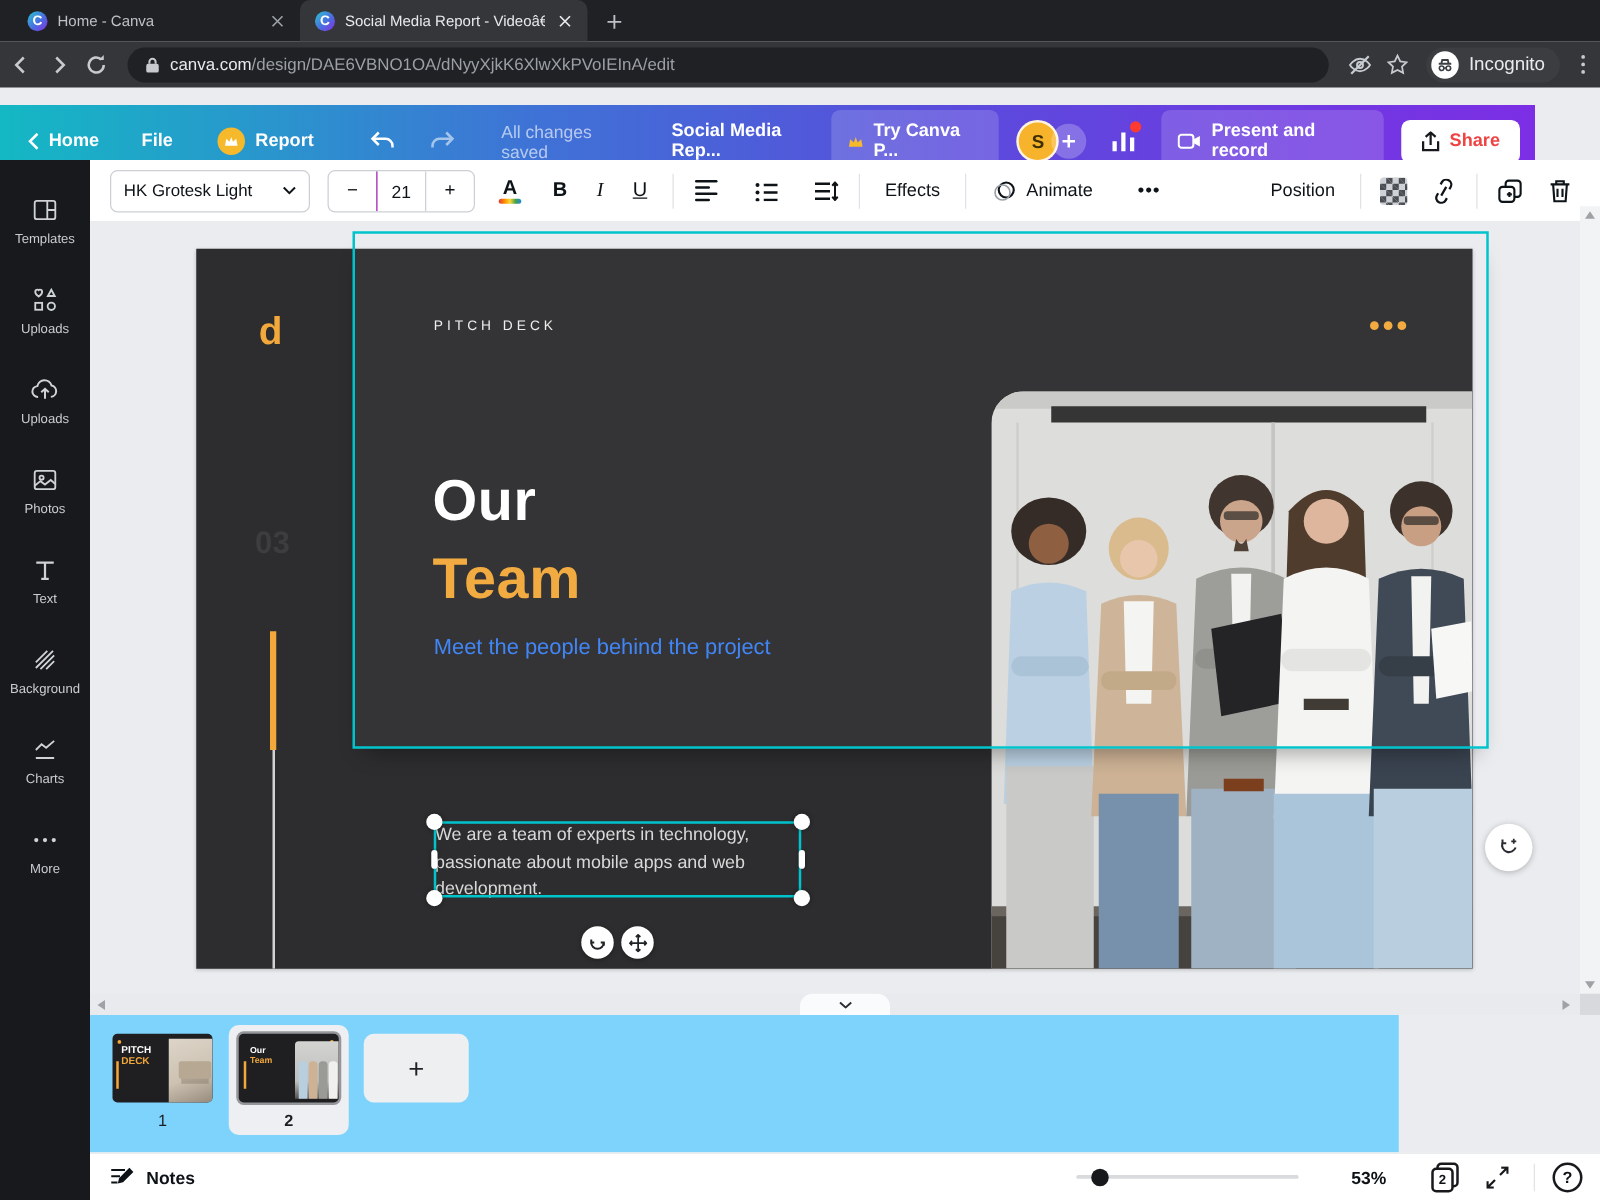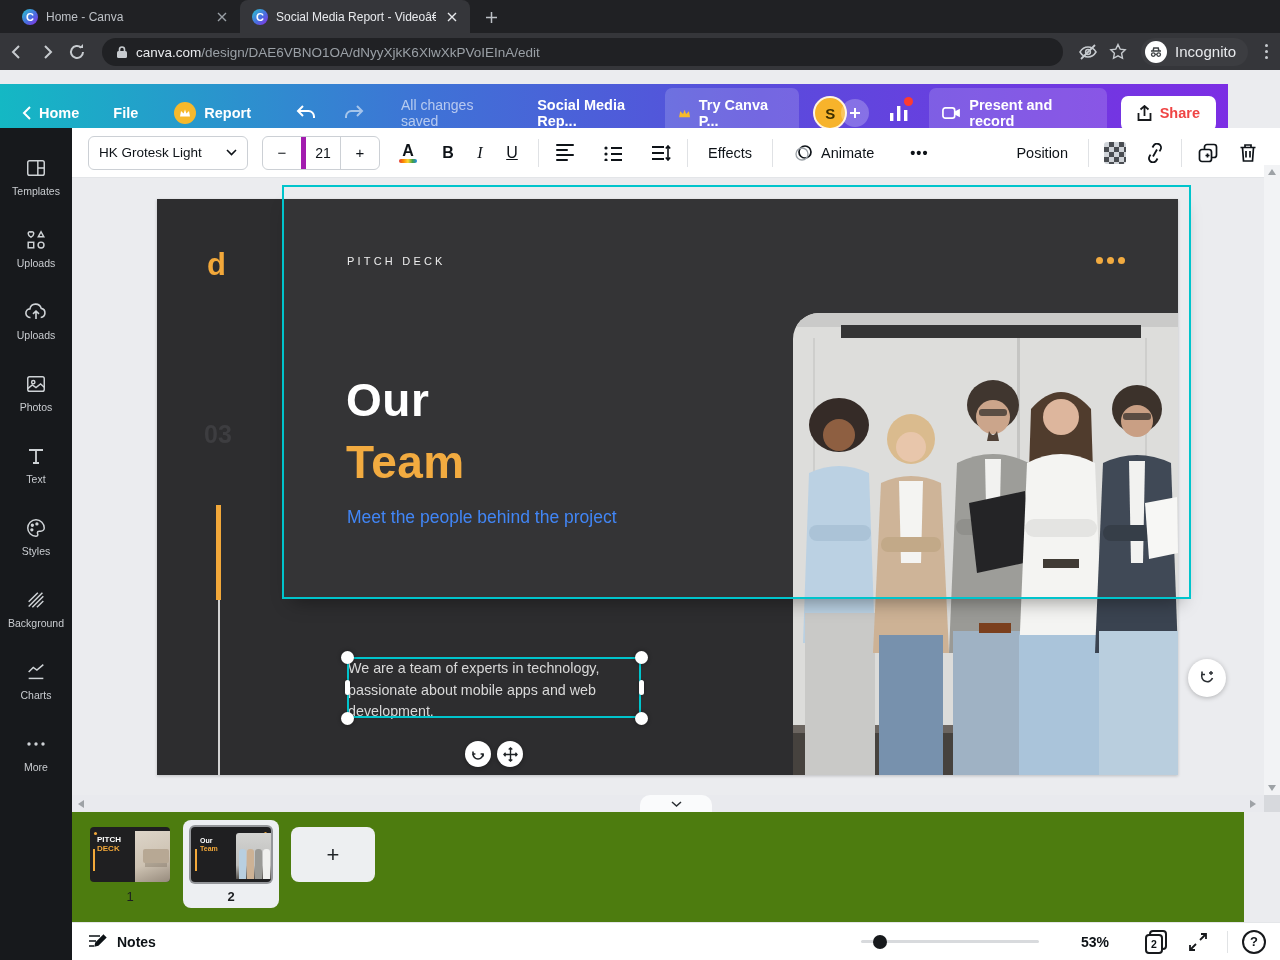--- a/index.html
+++ b/index.html
@@ -40,21 +40,21 @@
   .chartbtn { position:relative; width:34px; height:34px; display:flex; align-items:center; justify-content:center; }
   .reddot { position:absolute; right:2px; top:1px; width:9px; height:9px; border-radius:50%; background:#ff3b30; }
   .sharebtn { display:flex; align-items:center; gap:8px; background:#fff; color:#ef4444; border-radius:7px; padding:9px 16px; font-size:14.5px; font-weight:bold; }
 
   
   .ftoolbar { position:absolute; left:72px; top:128px; width:1208px; height:50px; background:#fff; border-bottom:1px solid #e3e5e8; display:flex; align-items:center; padding:0 16px; color:#0e1318; }
   .fontsel { width:160px; height:34px; border:1px solid #ccd0d5; border-radius:6px; display:flex; align-items:center; justify-content:space-between; padding:0 10px; font-size:13.5px; }
   .stepper { height:34px; border:1px solid #ccd0d5; border-radius:6px; display:flex; align-items:stretch; margin-left:14px; overflow:hidden; }
   .stepper > div { display:flex; align-items:center; justify-content:center; font-size:15px; }
   .stepper .seg { width:38px; }
-  .stepper .mid { width:40px; border-left:5px solid #a21caf; border-right:1px solid #ccd0d5; font-size:14px; }
+  .stepper .mid { width:40px; border-left:1px solid #a21caf; border-right:1px solid #ccd0d5; font-size:14px; }
   .ibtn { min-width:32px; height:34px; display:flex; align-items:center; justify-content:center; border-radius:6px; font-size:16px; }
   .colorA { display:flex; flex-direction:column; align-items:center; margin-left:12px; width:32px; }
   .colorA .A { font-size:16px; font-weight:bold; line-height:17px; }
   .colorA .bar { width:18px; height:4px; border-radius:2px; background:linear-gradient(90deg,#e53935,#fb8c00,#fdd835,#43a047,#1e88e5); }
   .tdiv { width:1px; height:28px; background:#e0e2e5; margin:0 10px; }
   .txtbtn { font-size:14.5px; padding:0 10px; height:34px; display:flex; align-items:center; gap:8px; border-radius:6px; }
   .bars { display:flex; flex-direction:column; gap:3px; }
   .bars i { height:2px; background:#0e1318; border-radius:1px; }
   .checker { width:22px; height:22px; background:
       linear-gradient(45deg,#4a4d52 25%,transparent 25%,transparent 75%,#4a4d52 75%),
@@ -95,21 +95,21 @@
   .vscroll { position:absolute; left:1264px; top:165px; width:16px; height:630px; background:#f2f3f5; display:flex; flex-direction:column; justify-content:space-between; align-items:center; padding:4px 0; }
   .tri-up { width:0; height:0; border-left:4px solid transparent; border-right:4px solid transparent; border-bottom:6px solid #9ea2a6; }
   .tri-dn { width:0; height:0; border-left:4px solid transparent; border-right:4px solid transparent; border-top:6px solid #9ea2a6; }
   .hstrip { position:absolute; left:72px; top:795px; width:1192px; height:17px; background:#e9eaee; }
   .tri-l { position:absolute; left:6px; top:5px; width:0; height:0; border-top:4px solid transparent; border-bottom:4px solid transparent; border-right:6px solid #9ea2a6; }
   .tri-r { position:absolute; right:8px; top:5px; width:0; height:0; border-top:4px solid transparent; border-bottom:4px solid transparent; border-left:6px solid #9ea2a6; }
   .scorner { position:absolute; left:1264px; top:795px; width:16px; height:17px; background:#d7d9dd; }
   .notch { position:absolute; left:568px; top:0; width:72px; height:17px; background:#fafbfc; border-radius:10px 10px 0 0; display:flex; align-items:center; justify-content:center; }
 
   
-  .filmstrip { position:absolute; left:72px; top:812px; width:1172px; height:110px; background:#4d7c0f; }
+  .filmstrip { position:absolute; left:72px; top:812px; width:1047px; height:110px; background:#7dd3fc; }
   .thumb { width:80px; height:55px; border-radius:4px; overflow:hidden; position:relative; background:#1f1f21; }
   .cell1 { position:absolute; left:18px; top:15px; width:80px; text-align:center; }
   .cell2 { position:absolute; left:111px; top:8px; width:96px; height:88px; background:#edeff2; border-radius:8px; display:flex; flex-direction:column; align-items:center; padding-top:7px; }
   .cell2 .thumb { box-shadow:0 0 0 2px #94969a; }
   .pagenum { margin-top:7px; font-size:13px; color:#1c1e21; }
   .cell2 .pagenum { font-weight:bold; }
   .addcard { position:absolute; left:219px; top:15px; width:84px; height:55px; background:#edeff1; border-radius:8px; display:flex; align-items:center; justify-content:center; font-size:22px; color:#1f2326; }
   .mini-txt { position:absolute; left:7px; top:8px; font-size:8px; font-weight:bold; line-height:9px; color:#fff; text-align:left; }
   .mini-txt .y { color:#f2a83a; }
   .mini-bar { position:absolute; left:3px; top:22px; width:1.5px; height:22px; background:#f2a83a; }
@@ -421,31 +421,20 @@
     <div class="side-item">
       <span class="sicon">
           <svg width="20" height="20" viewBox="0 0 20 20" fill="none" stroke="#cfd3d6" stroke-width="1.8">
             <path d="M3 4h14M10 4v13M7 17h6"></path>
           </svg>
         </span>
       <span class="lbl">Text</span>
     </div>
     <div class="side-item">
       <span class="sicon">
-          <svg width="22" height="22" viewBox="0 0 24 24" fill="none" stroke="#cfd3d6" stroke-width="1.6">
-            <path d="M12 3a9 9 0 100 18c1.4 0 2-.9 2-1.8 0-.8-.5-1.2-.5-2 0-1 .8-1.7 2-1.7h1.7c2 0 3.8-1.5 3.8-3.5C21 7 17 3 12 3z"></path>
-            <circle cx="8" cy="9" r="1" fill="#cfd3d6"></circle>
-            <circle cx="13" cy="7.5" r="1" fill="#cfd3d6"></circle>
-            <circle cx="7.5" cy="14" r="1" fill="#cfd3d6"></circle>
-          </svg>
-        </span>
-      <span class="lbl">Styles</span>
-    </div>
-    <div class="side-item">
-      <span class="sicon">
           <svg width="22" height="22" viewBox="0 0 24 24" stroke="#cfd3d6" stroke-width="1.6">
             <path d="M4 14L14 4M4 19L19 4M8 20L20 8M13 20l7-7" fill="none"></path>
           </svg>
         </span>
       <span class="lbl">Background</span>
     </div>
     <div class="side-item">
       <span class="sicon">
           <svg width="22" height="22" viewBox="0 0 24 24" fill="none" stroke="#cfd3d6" stroke-width="1.6">
             <path d="M4 12l5-5 4 3 7-6"></path>

